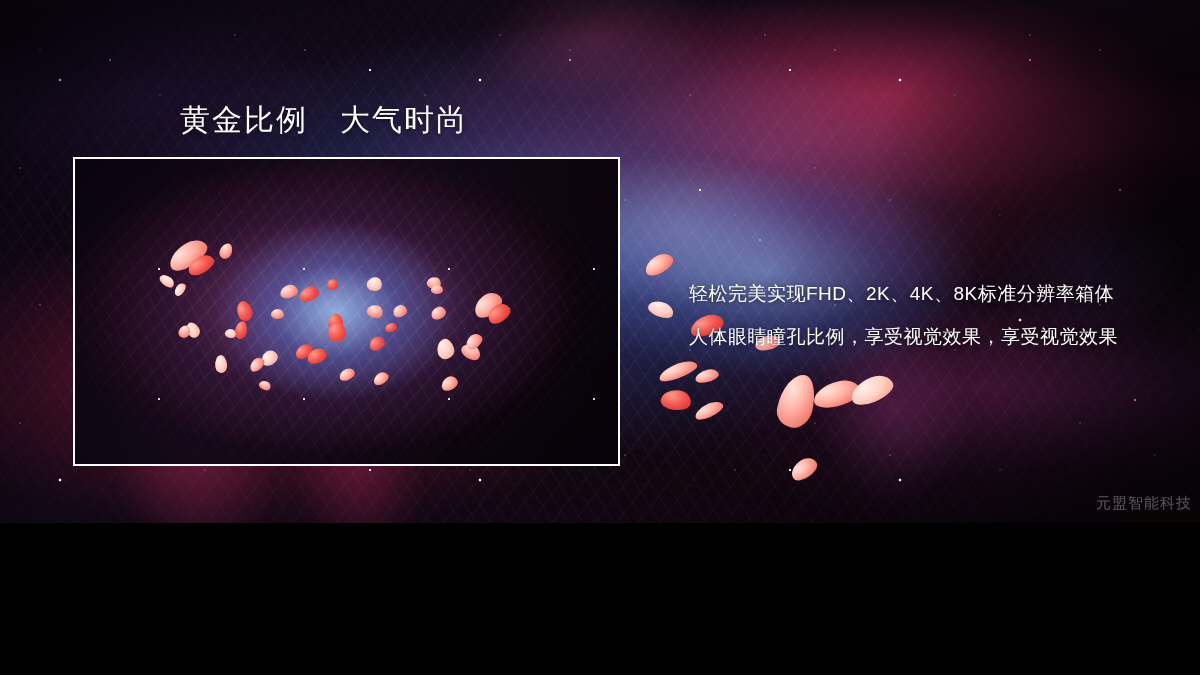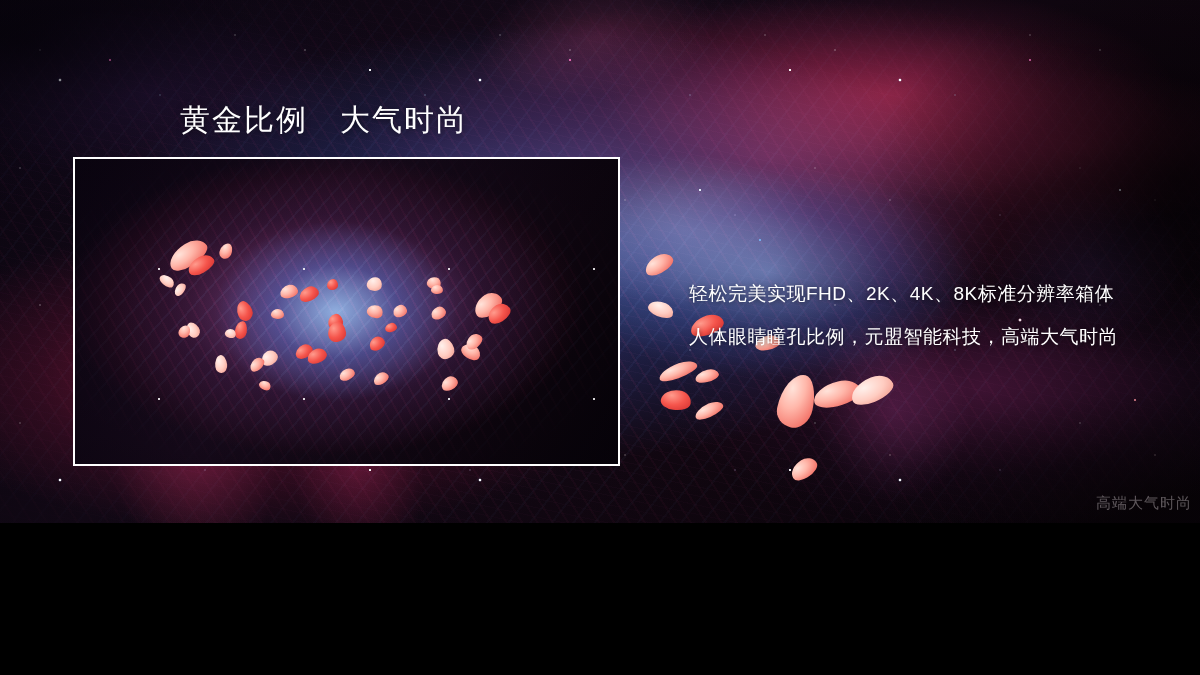--- a/index.html
+++ b/index.html
@@ -258,18 +258,18 @@
     <div class="petal petal-light" style="left:366px;top:218px;width:17px;height:13px;transform:rotate(-26deg);"></div>
     <div class="petal petal-light" style="left:298px;top:214px;width:16px;height:11px;transform:rotate(-28deg);"></div>
     <div class="petal petal-light" style="left:104px;top:166px;width:11px;height:13px;transform:rotate(24deg);"></div>
     <div class="petal petal-pale" style="left:140px;top:196px;width:12px;height:18px;transform:rotate(-8deg);"></div>
   </div>
 
   <div id="slide-title">黄金比例　大气时尚</div>
 
   <div id="body-text">
     <div class="body-line">轻松完美实现FHD、2K、4K、8K标准分辨率箱体</div>
-    <div class="body-line">人体眼睛瞳孔比例，元盟智能科技，高端大气时尚</div>
+    <div class="body-line">人体眼睛瞳孔比例，享受视觉效果，享受视觉效果</div>
   </div>
 
-  <div id="watermark">高端大气时尚</div>
+  <div id="watermark">元盟智能科技</div>
 
 </div>
 
 </body></html>

